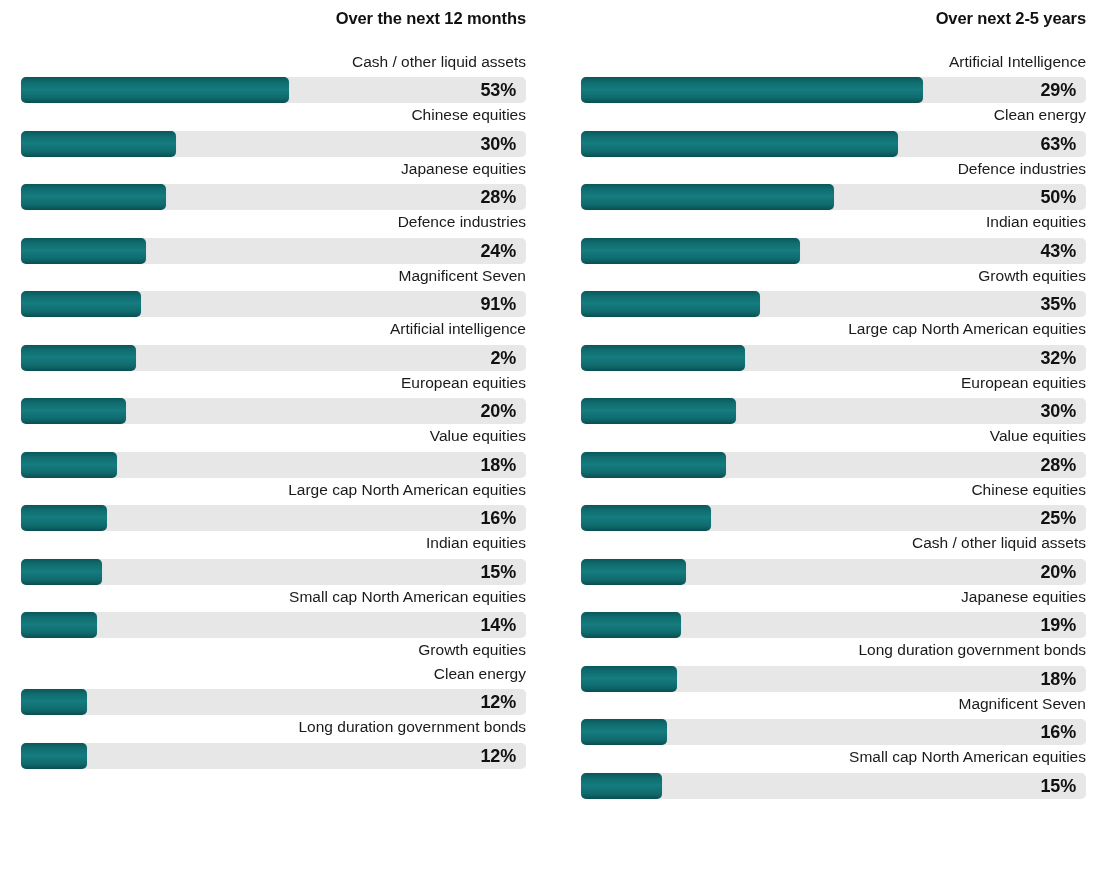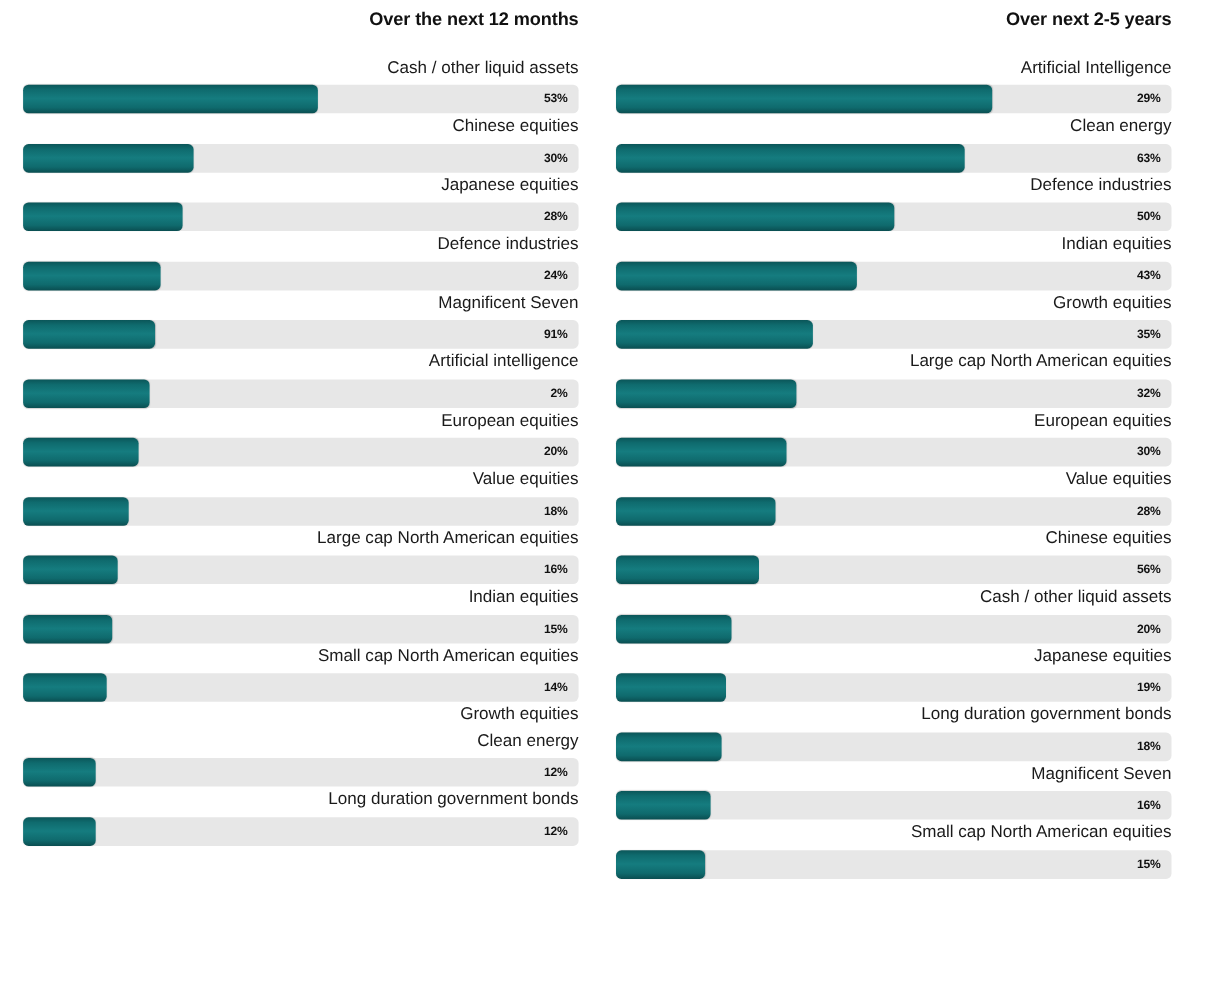--- a/index.html
+++ b/index.html
@@ -23,21 +23,21 @@
     box-sizing: border-box;
     text-align: right;
   }
 
   .column {
     position: absolute;
     top: 0;
     width: 505px;
   }
   .column.left  { left: 21px; }
-  .column.right { left: 560px; }
+  .column.right { left: 581px; }
 
   .column-title {
     font-size: 16.5px;
     font-weight: bold;
     letter-spacing: -0.1px;
     color: #111111;
     line-height: 1;
     padding-top: 10px;
     margin: 0 0 27px 0;
     white-space: nowrap;
@@ -79,21 +79,21 @@
         #0a4e51 100%);
     box-shadow: 0 0 1px rgba(0,0,0,0.18);
   }
 
   .bar-value {
     position: absolute;
     right: 10px;
     top: 0;
     height: 34px;
     line-height: 26px;
-    font-size: 11px;
+    font-size: 18px;
     font-weight: bold;
     color: #111111;
     letter-spacing: -0.2px;
   }
 </style>
 </head>
 <body>
 
 <div class="chart-wrap">
 
@@ -253,21 +253,21 @@
           <div class="bar-label">Value equities</div>
           <div class="bar-track">
             <div class="bar-fill" style="width: 144.76px;"></div>
             <div class="bar-value">28%</div>
           </div>
         </div>
         <div class="bar-row">
           <div class="bar-label">Chinese equities</div>
           <div class="bar-track">
             <div class="bar-fill" style="width: 130px;"></div>
-            <div class="bar-value">56%</div>
+            <div class="bar-value">25%</div>
           </div>
         </div>
         <div class="bar-row">
           <div class="bar-label">Cash / other liquid assets</div>
           <div class="bar-track">
             <div class="bar-fill" style="width: 105.4px;"></div>
             <div class="bar-value">20%</div>
           </div>
         </div>
         <div class="bar-row">

